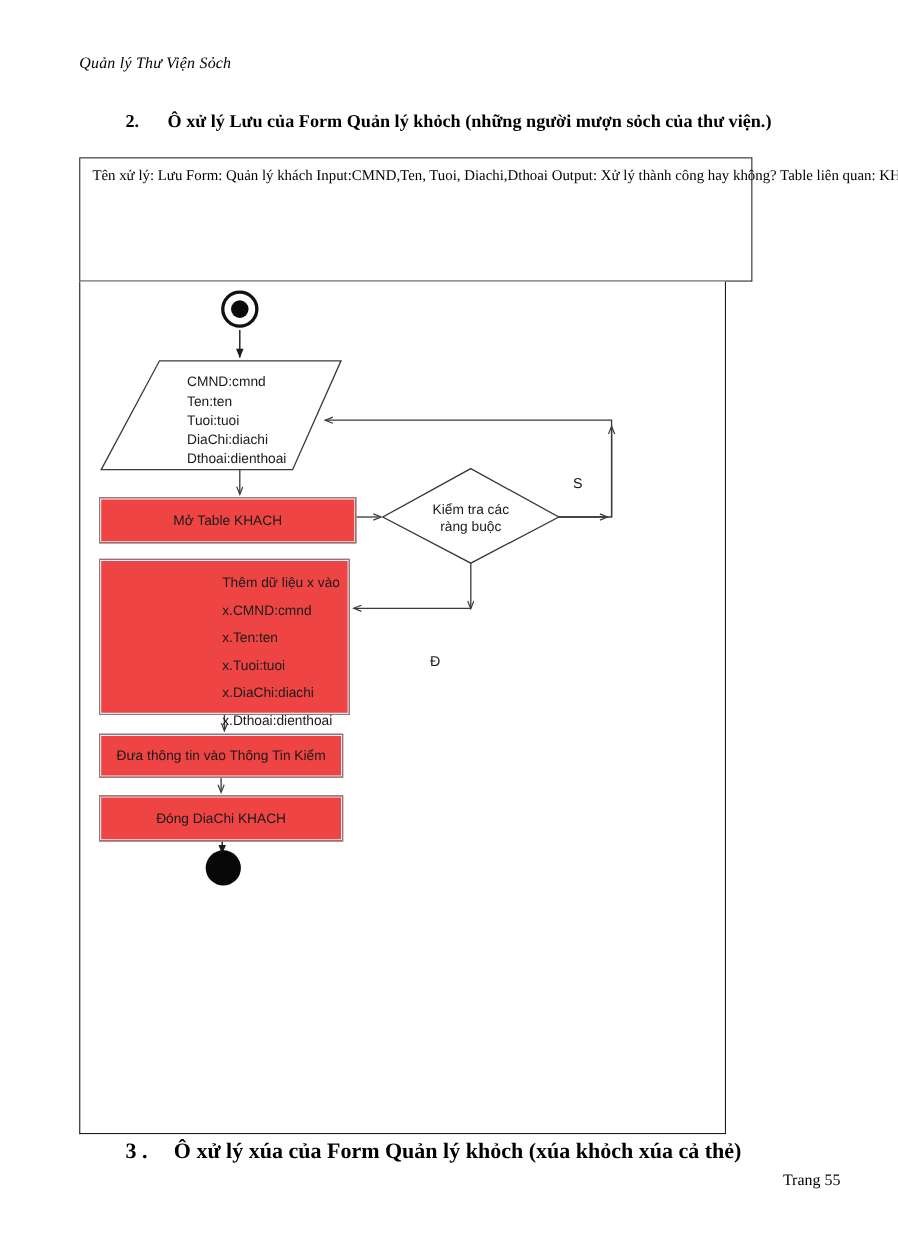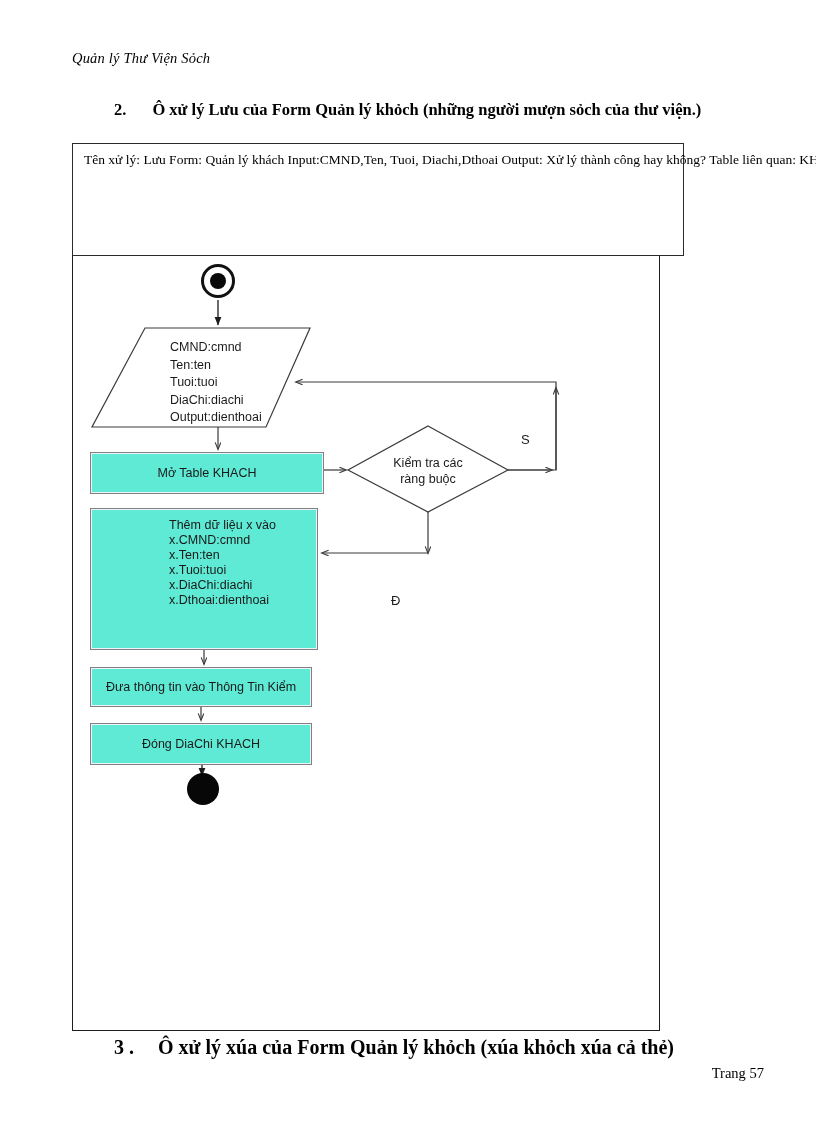--- a/index.html
+++ b/index.html
@@ -92,37 +92,37 @@
 
   
   .node {
     position: absolute;
     box-sizing: border-box;
     font-family: "Liberation Sans", "DejaVu Sans", sans-serif;
     font-size: 12.5px;
     color: #1a1a1a;
   }
   .proc {
-    background: #5eead4;
+    background: #ef4444;
     border: 1px solid #808080;
     box-shadow: inset 0 0 0 1px #eef2f9;
     display: flex;
     align-items: center;
     justify-content: center;
     text-align: center;
     line-height: 16px;
   }
   .proc.align-left {
     align-items: flex-start;
     justify-content: flex-start;
     text-align: left;
   }
   .proc .inner-pad {
-    padding: 9px 0 0 78px;
-    line-height: 15px;
+    padding: 9px 0 0 111px;
+    line-height: 25px;
     white-space: pre-line;
   }
 
   .start-node, .end-node {
     position: absolute;
     border-radius: 50%;
   }
   .start-node {
     width: 34px; height: 34px;
     border: 3px solid #111111;
@@ -239,21 +239,21 @@
   </svg>
 
   <div class="start-node" style="left:201px; top:264px;">
     <div class="dot"></div>
   </div>
 
   <div class="para-label" style="left:170px; top:339px;">CMND:cmnd
 Ten:ten
 Tuoi:tuoi
 DiaChi:diachi
-Output:dienthoai</div>
+Dthoai:dienthoai</div>
 
   <div class="node proc" style="left:90px; top:452px; width:234px; height:42px;">
     <span>Mở Table KHACH</span>
   </div>
 
   <div class="diamond-label" style="left:368px; top:455px; width:120px;">Kiểm tra các
 ràng buộc</div>
 
   <div class="branch-label" style="left:521px; top:432px;">S</div>
   <div class="branch-label" style="left:391px; top:593px;">Đ</div>
@@ -272,15 +272,15 @@
   </div>
 
   <div class="node proc" style="left:90px; top:723px; width:222px; height:42px;">
     <span>Đóng DiaChi KHACH</span>
   </div>
 
   <div class="end-node" style="left:187px; top:773px;"></div>
 
   <div class="foot-title"><span class="num">3 .</span><span>Ô xử lý xúa của Form Quản lý khỏch (xúa khỏch xúa cả thẻ)</span></div>
 
-  <div class="page-num">Trang 57</div>
+  <div class="page-num">Trang 55</div>
 
 </div>
 
 </body></html>

